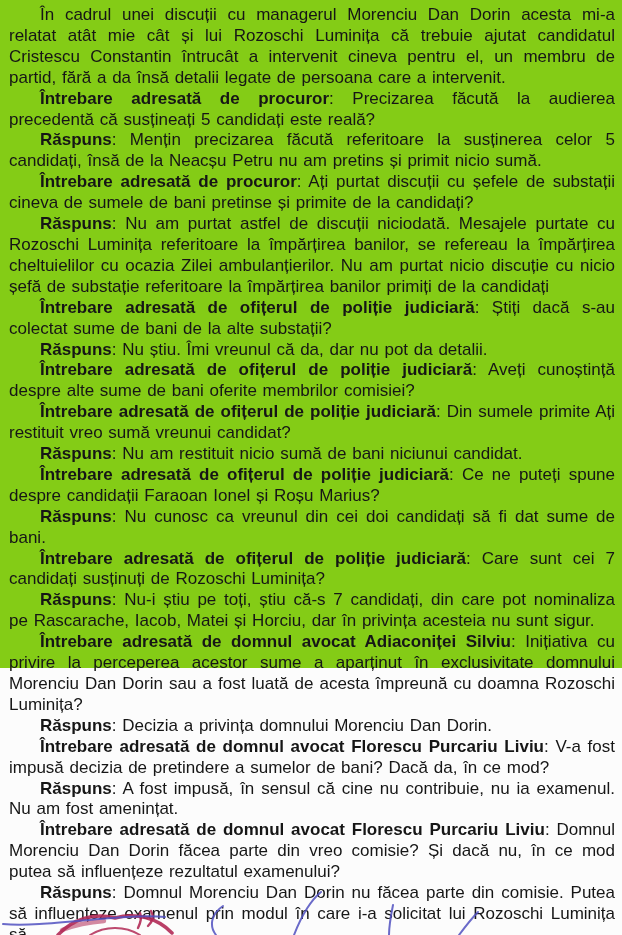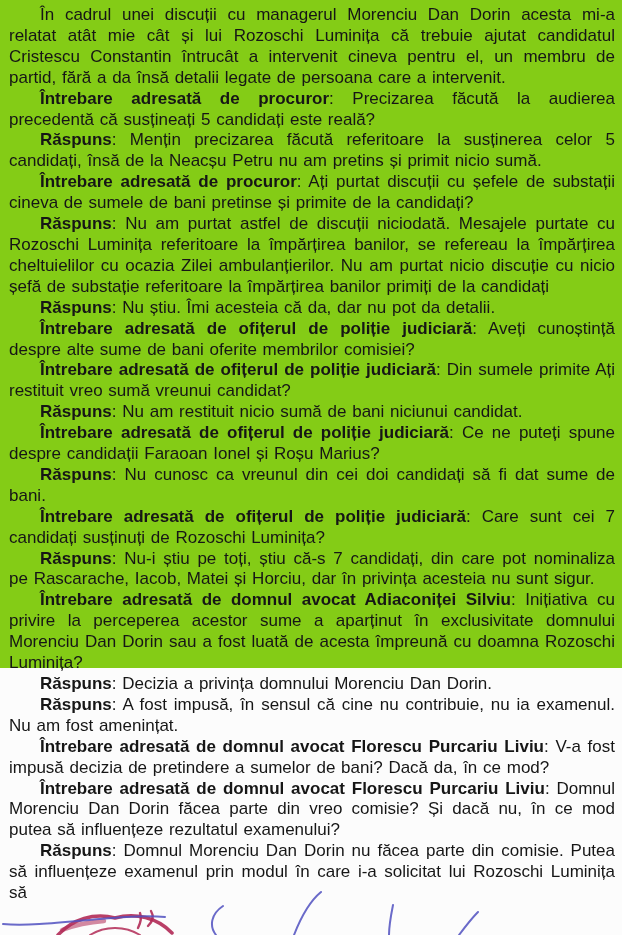--- a/index.html
+++ b/index.html
@@ -51,45 +51,46 @@
     <p class="para"><span>În cadrul unei discuții cu managerul Morenciu Dan Dorin acesta mi-a relatat atât mie cât și lui Rozoschi Luminița că trebuie ajutat candidatul Cristescu Constantin întrucât a intervenit cineva pentru el, un membru de partid, fără a da însă detalii legate de persoana care a intervenit.</span></p>
 
     <p class="para"><b class="lbl">Întrebare adresată de procuror</b><span>: </span><span>Precizarea făcută la audierea precedentă că susțineați 5 candidați este reală?</span></p>
 
     <p class="para"><b class="lbl">Răspuns</b><span>: </span><span>Mențin precizarea făcută referitoare la susținerea celor 5 candidați, însă de la Neacșu Petru nu am pretins și primit nicio sumă.</span></p>
 
     <p class="para"><b class="lbl">Întrebare adresată de procuror</b><span>: </span><span>Ați purtat discuții cu șefele de substații cineva de sumele de bani pretinse și primite de la candidați?</span></p>
 
     <p class="para"><b class="lbl">Răspuns</b><span>: </span><span>Nu am purtat astfel de discuții niciodată. Mesajele purtate cu Rozoschi Luminița referitoare la împărțirea banilor, se refereau la împărțirea cheltuielilor cu ocazia Zilei ambulanțierilor. Nu am purtat nicio discuție cu nicio șefă de substație referitoare la împărțirea banilor primiți de la candidați</span></p>
 
+    <p class="para"><b class="lbl">Întrebare adresată de ofițerul de poliție judiciară</b><span>: </span><span>Știți dacă s-au colectat sume de bani de la alte substații?</span></p>
 
-    <p class="para"><b class="lbl">Răspuns</b><span>: </span><span>Nu știu. Îmi acesteia că da, dar nu pot da detalii.</span></p>
+    <p class="para"><b class="lbl">Răspuns</b><span>: </span><span>Nu știu. Îmi vreunul că da, dar nu pot da detalii.</span></p>
 
     <p class="para"><b class="lbl">Întrebare adresată de ofițerul de poliție judiciară</b><span>: </span><span>Aveți cunoștință despre alte sume de bani oferite membrilor comisiei?</span></p>
 
 
     <p class="para"><b class="lbl">Întrebare adresată de ofițerul de poliție judiciară</b><span>: </span><span>Din sumele primite Ați restituit vreo sumă vreunui candidat?</span></p>
 
     <p class="para"><b class="lbl">Răspuns</b><span>: </span><span>Nu am restituit nicio sumă de bani niciunui candidat.</span></p>
 
     <p class="para"><b class="lbl">Întrebare adresată de ofițerul de poliție judiciară</b><span>: </span><span>Ce ne puteți spune despre candidații Faraoan Ionel și Roșu Marius?</span></p>
 
     <p class="para"><b class="lbl">Răspuns</b><span>: </span><span>Nu cunosc ca vreunul din cei doi candidați să fi dat sume de bani.</span></p>
 
     <p class="para"><b class="lbl">Întrebare adresată de ofițerul de poliție judiciară</b><span>: </span><span>Care sunt cei 7 candidați susținuți de Rozoschi Luminița?</span></p>
 
     <p class="para"><b class="lbl">Răspuns</b><span>: </span><span>Nu-i știu pe toți, știu că-s 7 candidați, din care pot nominaliza pe Rascarache, Iacob, Matei și Horciu, dar în privința acesteia nu sunt sigur.</span></p>
 
     <p class="para"><b class="lbl">Întrebare adresată de domnul avocat Adiaconiței Silviu</b><span>: </span><span>Inițiativa cu privire la perceperea acestor sume a aparținut în exclusivitate domnului Morenciu Dan Dorin sau a fost luată de acesta împreună cu doamna Rozoschi Luminița?</span></p>
 
     <p class="para"><b class="lbl">Răspuns</b><span>: </span><span>Decizia a privința domnului Morenciu Dan Dorin.</span></p>
 
+    <p class="para"><b class="lbl">Întrebare adresată de domnul avocat Florescu Purcariu Liviu</b><span>: </span><span>V-a fost impusă decizia de pretindere a sumelor de bani? Dacă da, în ce mod?</span></p>
+
     <p class="para"><b class="lbl">Răspuns</b><span>: </span><span>A fost impusă, în sensul că cine nu contribuie, nu ia examenul. Nu am fost amenințat.</span></p>
-
-    <p class="para"><b class="lbl">Întrebare adresată de domnul avocat Florescu Purcariu Liviu</b><span>: </span><span>V-a fost impusă decizia de pretindere a sumelor de bani? Dacă da, în ce mod?</span></p>
 
     <p class="para"><b class="lbl">Întrebare adresată de domnul avocat Florescu Purcariu Liviu</b><span>: </span><span>Domnul Morenciu Dan Dorin făcea parte din vreo comisie? Și dacă nu, în ce mod putea să influențeze rezultatul examenului?</span></p>
 
     <p class="para"><b class="lbl">Răspuns</b><span>: </span><span>Domnul Morenciu Dan Dorin nu făcea parte din comisie. Putea să influențeze examenul prin modul în care i-a solicitat lui Rozoschi Luminița să</span></p>
 
   </div>
 
   <svg class="overlay" width="622" height="935" viewBox="0 0 622 935">
 
     <path d="M58,935 A57,57 0 0 1 115,918 A57,57 0 0 1 172,933" fill="none" stroke-width="3.5" stroke-linecap="round" opacity="0.9" stroke="#b12a56"></path>

